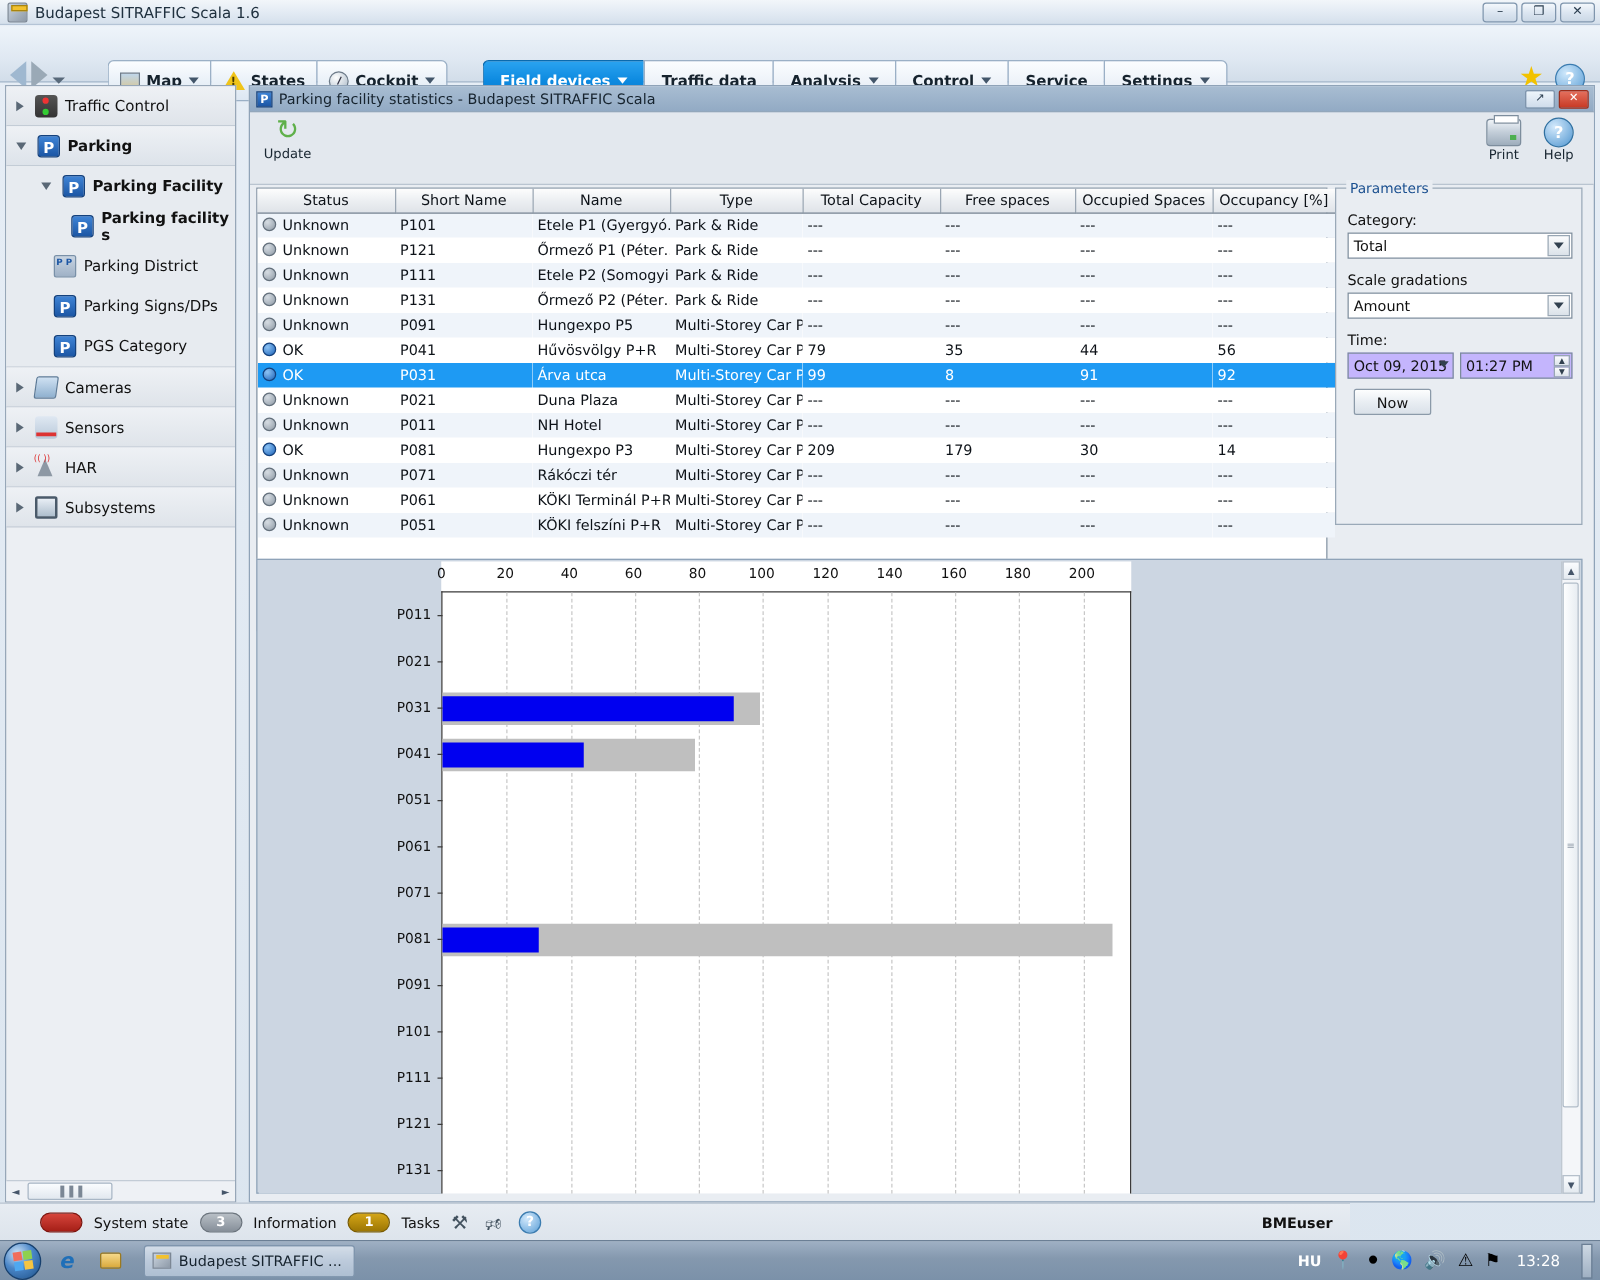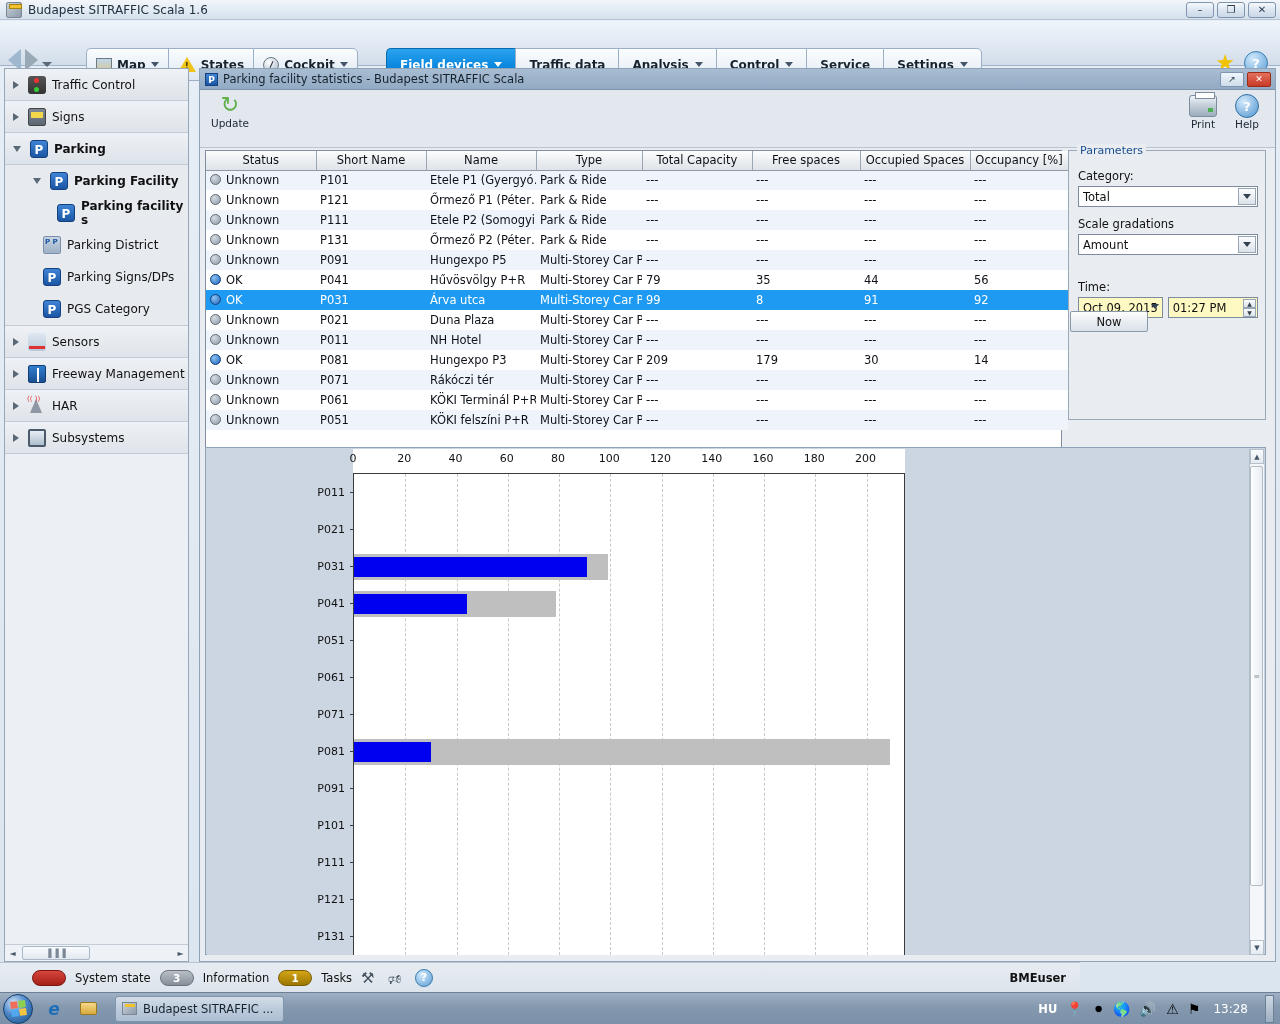--- a/index.html
+++ b/index.html
@@ -265,32 +265,32 @@
   .pcombo .arrowbtn {
     position:absolute; right:1px; top:1px; width:18px; height:17px;
     background: linear-gradient(180deg,#fbfcfd,#dbe2e9);
     border:1px solid #98a6b4; display:flex;align-items:center;justify-content:center;
   }
   .pcombo .arrowbtn i {
     width:0;height:0;border-left:4px solid transparent;border-right:4px solid transparent;border-top:5px solid #32414f;
   }
   .dtrow { display:flex; gap:5px; }
   .dtbox {
-    height:21px; background:#fef9c3; border:1px solid #7c8c9c; position:relative;
+    height:21px; background:#c4b5fd; border:1px solid #7c8c9c; position:relative;
     display:flex; align-items:center;
   }
   .dtbox .val { padding-left:4px; font-size:11.5px; color:#111; }
   .dtbox.date { width:92px; }
   .dtbox.time { width:98px; }
   .dtbox .arrowbtn { position:absolute; right:3px; top:6px; width:0;height:0;
     border-left:4px solid transparent;border-right:4px solid transparent;border-top:5px solid #32414f; }
   .spin { position:absolute; right:1px; top:1px; width:13px; height:17px; display:flex; flex-direction:column;}
   .spin div { flex:1; background:linear-gradient(180deg,#fbfcfd,#dde4eb); border:1px solid #98a6b4; display:flex;align-items:center;justify-content:center;font-size:6px;color:#32414f;}
   .nowbtn {
-    position:absolute; left:1px; top:160px; width:78px; height:21px;
+    position:absolute; left:14px; top:160px; width:62px; height:21px;
     background: linear-gradient(180deg,#fdfefe 0%,#e9eef3 50%,#dae1e9 100%);
     border:1px solid #8b9aa9; border-radius:2px;
     font-size:11.5px; color:#111; display:flex;align-items:center;justify-content:center;
   }
 
   
   #chartpanel {
     position:absolute; left:5px; top:378px; width:1061px; height:508px;
     background:#ccd6e2; border:1px solid #8fa3b8;
   }
@@ -459,25 +459,20 @@
 
   <div id="sidebar">
     <div class="navlist">
 
       <div class="navitem">
         <span class="exp closed"></span>
         <span class="ic ic-traffic"></span>
         <span>Traffic Control</span>
       </div>
 
-      <div class="navitem">
-        <span class="exp closed"></span>
-        <span class="ic ic-sign"></span>
-        <span>Signs</span>
-      </div>
 
       <div class="navitem group-open">
         <span class="exp open"></span>
         <span class="ic ic-p">P</span>
         <span>Parking</span>
       </div>
 
       <div class="navsubwrap">
         <div class="navchild lvl2">
           <span class="exp open"></span>
@@ -497,27 +492,27 @@
           <span>Parking Signs/DPs</span>
         </div>
         <div class="navchild lvl2b">
           <span class="ic ic-p">P</span>
           <span>PGS Category</span>
         </div>
       </div>
 
       <div class="navitem">
         <span class="exp closed"></span>
+        <span class="ic ic-cam"></span>
+        <span>Cameras</span>
+      </div>
+      <div class="navitem">
+        <span class="exp closed"></span>
         <span class="ic ic-sensor"></span>
         <span>Sensors</span>
-      </div>
-      <div class="navitem">
-        <span class="exp closed"></span>
-        <span class="ic ic-free"></span>
-        <span>Freeway Management</span>
       </div>
       <div class="navitem">
         <span class="exp closed"></span>
         <span class="ic ic-har"></span>
         <span>HAR</span>
       </div>
       <div class="navitem">
         <span class="exp closed"></span>
         <span class="ic ic-sub"></span>
         <span>Subsystems</span>
@@ -723,21 +718,21 @@
       <div class="pfield" style="top:18px;">
         <div class="plabel">Category:</div>
         <div class="pcombo">
           <span class="val">Total</span>
           <span class="arrowbtn">
               <i></i>
             </span>
         </div>
       </div>
 
-      <div class="pfield" style="top:129px;">
+      <div class="pfield" style="top:114px;">
         <div class="plabel">Time:</div>
         <div class="dtrow">
           <div class="dtbox date">
             <span class="val">Oct 09, 2015</span>
             <span class="arrowbtn"></span>
           </div>
           <div class="dtbox time">
             <span class="val">01:27 PM</span>
             <span class="spin">
               <div>▲</div>

